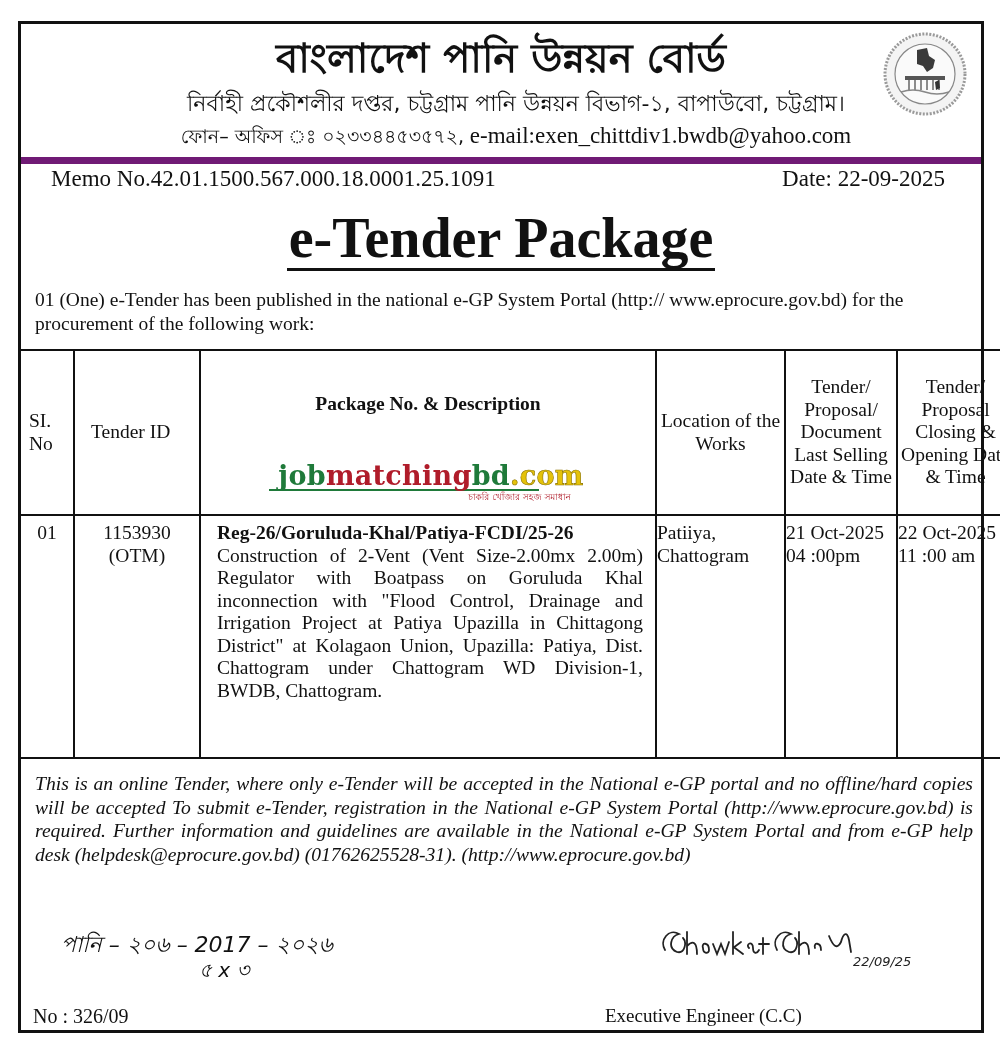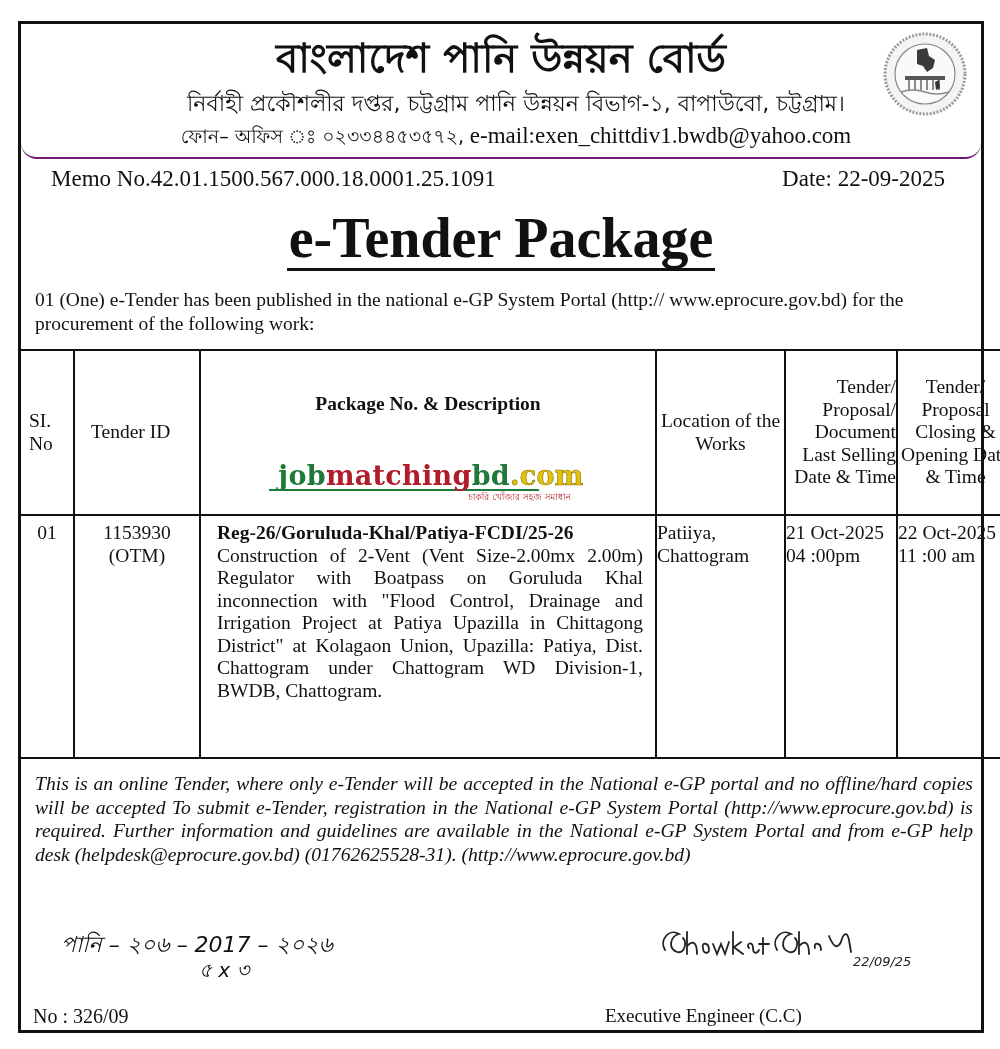--- a/index.html
+++ b/index.html
@@ -4,21 +4,21 @@
 <style>
   html, body { margin: 0; padding: 0; background: #ffffff; }
   body { width: 1000px; height: 1049px; position: relative; overflow: hidden;
          font-family: "Liberation Serif", "DejaVu Serif", serif; color: #111; }
 
   .notice { position: absolute; left: 18px; top: 21px; width: 960px; height: 1006px;
             border: 3px solid #111; box-sizing: content-box; }
 
   
   .header { position: absolute; left: 0; top: 0; width: 960px; height: 133px;
-            border-bottom: 2px solid #701a75; border-radius: 16px; }
+            border-bottom: 7px solid #701a75; }
   .org-title { position: absolute; left: 0; width: 960px; top: 6px; text-align: center;
                font-family: "DejaVu Sans", sans-serif; font-weight: bold; font-size: 40px;
                line-height: 56px; letter-spacing: 0px; }
   .org-sub { position: absolute; left: 70px; top: 64px; width: 850px; text-align: center;
              font-family: "DejaVu Sans", sans-serif; font-size: 22px; line-height: 32px; }
   .org-contact { position: absolute; left: 70px; top: 97px; width: 850px; text-align: center;
                  font-size: 23px; line-height: 30px; }
   .org-contact .bn { font-family: "DejaVu Sans", sans-serif; font-size: 19px; }
   .logo { position: absolute; right: 14px; top: 8px; width: 84px; height: 84px; }
 
@@ -39,21 +39,21 @@
   .tbl tr:first-child th { border-top: 2px solid #111; }
   .tbl th:first-child, .tbl td:first-child { border-left: none; }
   .tbl th:last-child, .tbl td:last-child { border-right: none; }
   .tbl thead tr { height: 165px; }
   .tbl tbody tr { height: 243px; }
   .tbl td { vertical-align: top; padding-top: 6px; }
   .c-sl { width: 44px; text-align: center; }
   .c-id { width: 108px; }
   .c-pkg { width: 454px; }
   .c-loc { width: 127px; text-align: center; }
-  .c-sell { width: 110px; text-align: right; }
+  .c-sell { width: 110px; text-align: center; }
   .c-open { width: 115px; text-align: center; }
   .th-sl { text-align: left; padding-left: 8px !important; }
   .th-id { text-align: left; padding-left: 16px !important; }
   .th-pkg { position: relative; }
   .th-pkg .lbl { display: block; text-align: center; font-weight: bold; margin-top: -40px; }
   .watermark { position: absolute; left: 60px; top: 110px; width: 340px; text-align: center; }
   .wm-main { font-family: "DejaVu Serif", serif; font-weight: bold; font-size: 27px; line-height: 30px;
              letter-spacing: 0.3px; }
   .wm-g { color: #1f7a3a; }
   .wm-r { color: #b01c2a; }

